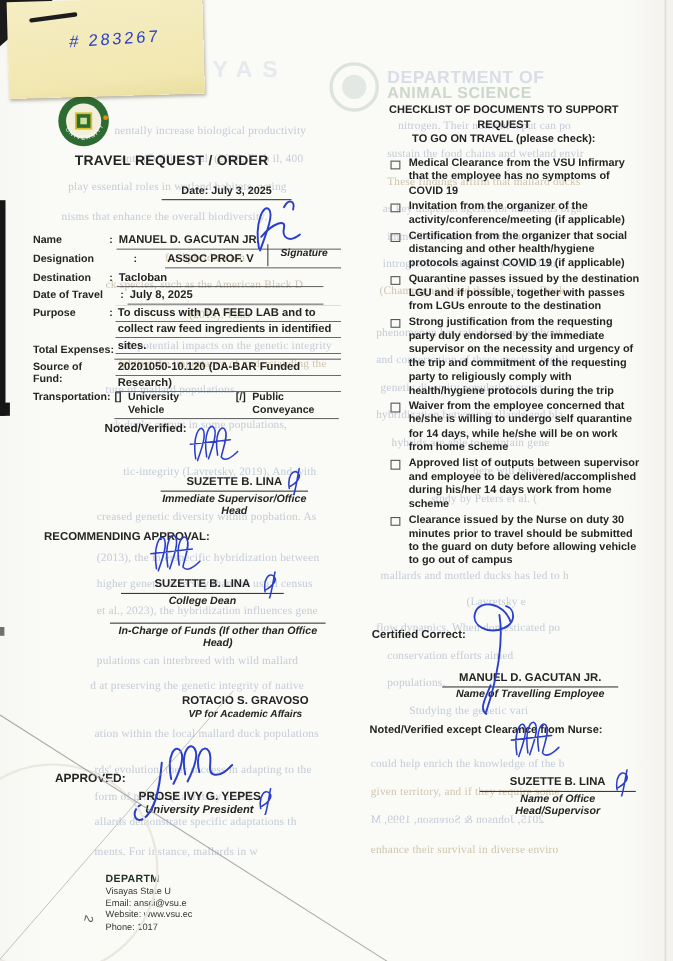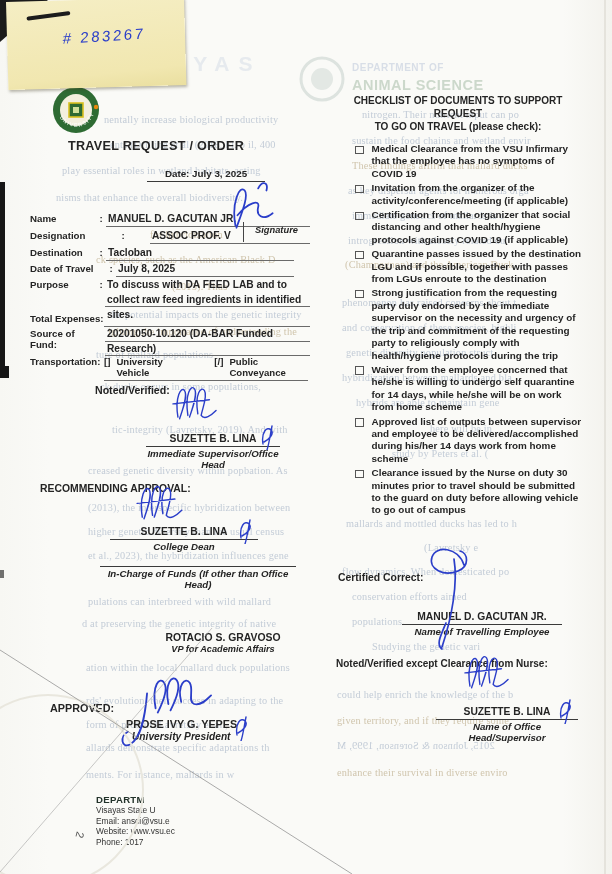--- a/index.html
+++ b/index.html
@@ -63,21 +63,21 @@
   .name-block .ln{border-top:1.3px solid #3a3a3a;margin-top:0;}
   .name-block .tt{font-size:9.7px;font-weight:bold;font-style:italic;margin-top:1px;display:block;}
   .vp-block{position:absolute;text-align:center;z-index:3;}
   .vp-block .nm{font-size:10.4px;font-weight:bold;display:block;}
   .vp-block .tt{font-size:9.2px;font-weight:bold;font-style:italic;display:block;margin-top:1px;}
   .approved-name{position:absolute;z-index:3;}
   .approved-name .nm{font-size:10.8px;font-weight:bold;display:block;}
   .approved-name .tt{font-size:10.2px;font-weight:bold;font-style:italic;display:block;margin-top:1px;}
   
   .wm-circle{position:absolute;left:298px;top:55px;z-index:1;}
-  .wm-text1{position:absolute;left:352px;top:62px;font-size:10px;font-weight:bold;
+  .wm-text1{position:absolute;left:352px;top:62px;font-size:16px;font-weight:bold;
     color:#d8dee7;letter-spacing:.5px;z-index:1;}
   .wm-text2{position:absolute;left:352px;top:77px;font-size:14.5px;font-weight:bold;
     color:#ccd8cb;letter-spacing:.5px;z-index:1;}
   .chk-header{position:absolute;left:330px;top:94px;width:256px;text-align:center;
     font-size:10px;font-weight:bold;line-height:13px;z-index:3;}
   .chk-list{position:absolute;left:355px;top:143px;width:228px;z-index:3;
     list-style:none;margin:0;padding:0;}
   .chk-item{display:flex;margin-bottom:2px;}
   .chk-box{flex:none;width:6.5px;height:6.5px;border:1px solid #555;margin:2.5px 8px 0 0;}
   .chk-txt{font-size:9.9px;font-weight:bold;line-height:12.4px;}

